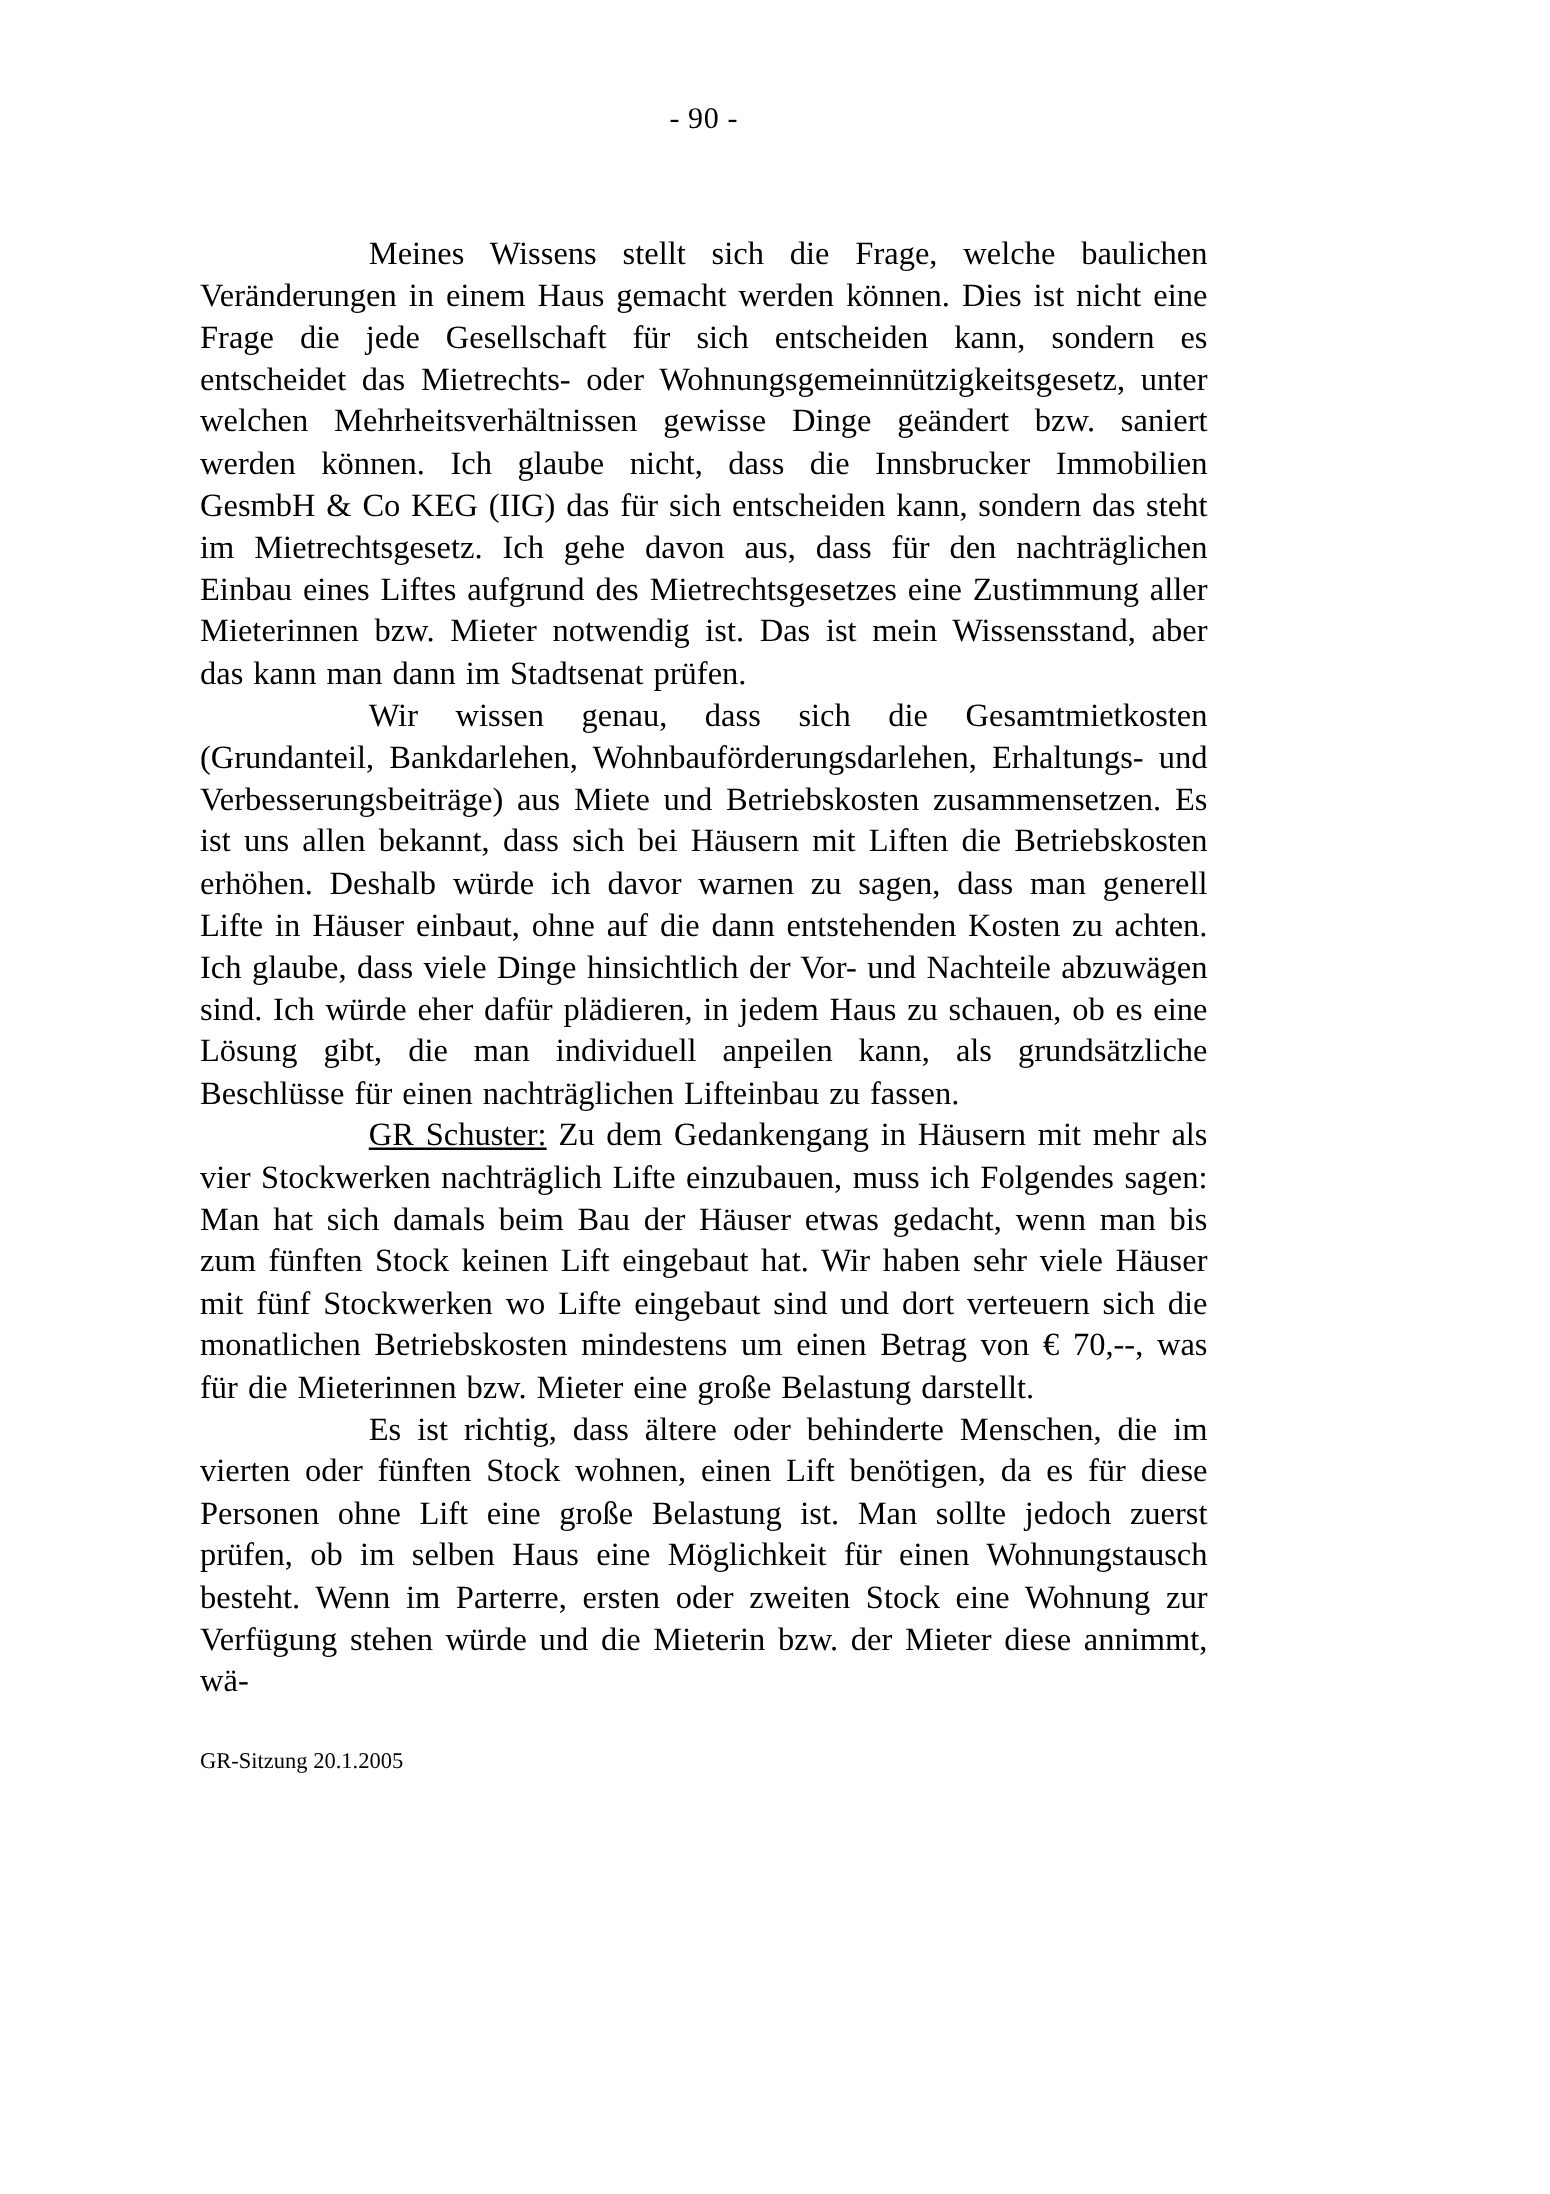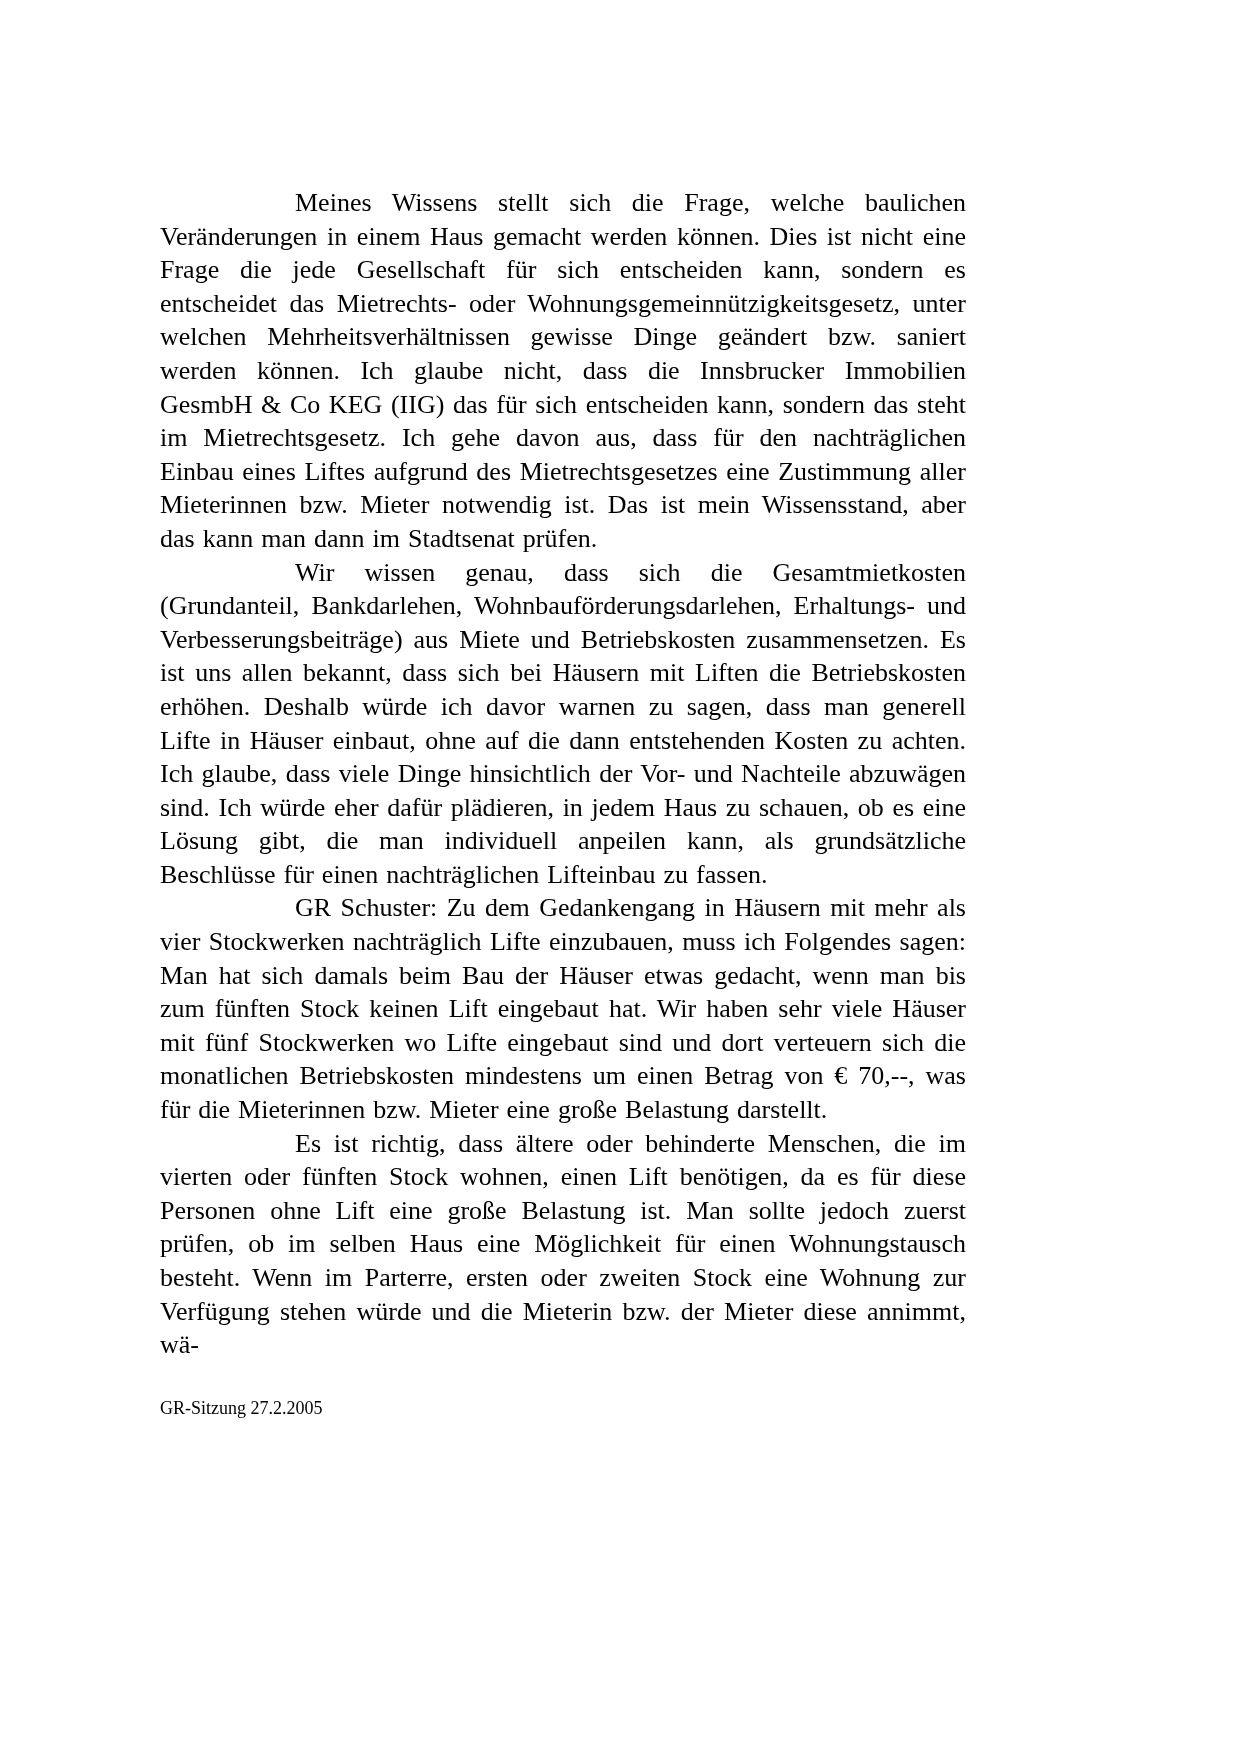--- a/index.html
+++ b/index.html
@@ -34,33 +34,35 @@
     font-size: 26px;
     line-height: 33.6px;
     text-align: justify;
     word-spacing: 1.5px;
   }
   .body-text p {
     text-indent: 135px;
     margin: 0;
   }
   .speaker {
+    text-decoration: underline;
   }
   .footer {
     position: absolute;
     top: 1398px;
     left: 160px;
     font-size: 18px;
   }
 </style>
 </head>
 <body>
 
 <div class="page">
 
+  <div class="page-number">- 90 -</div>
 
   <div class="body-text">
 
     <p>
       <span>Meines Wissens stellt sich die Frage, welche baulichen Veränderungen in einem Haus gemacht werden können. Dies ist nicht eine Frage die jede Gesellschaft für sich entscheiden kann, sondern es entscheidet das Mietrechts- oder Wohnungsgemeinnützigkeitsgesetz, unter welchen Mehrheitsverhältnissen gewisse Dinge geändert bzw. saniert werden können. Ich glaube nicht, dass die Innsbrucker Immobilien GesmbH &amp; Co KEG (IIG) das für sich entscheiden kann, sondern das steht im Mietrechtsgesetz. Ich gehe davon aus, dass für den nachträglichen Einbau eines Liftes aufgrund des Mietrechtsgesetzes eine Zustimmung aller Mieterinnen bzw. Mieter notwendig ist. Das ist mein Wissensstand, aber das kann man dann im Stadtsenat prüfen.</span>
     </p>
 
     <p>
       <span>Wir wissen genau, dass sich die Gesamtmietkosten (Grundanteil, Bankdarlehen, Wohnbauförderungsdarlehen, Erhaltungs- und Verbesserungsbeiträge) aus Miete und Betriebskosten zusammensetzen. Es ist uns allen bekannt, dass sich bei Häusern mit Liften die Betriebskosten erhöhen. Deshalb würde ich davor warnen zu sagen, dass man generell Lifte in Häuser einbaut, ohne auf die dann entstehenden Kosten zu achten. Ich glaube, dass viele Dinge hinsichtlich der Vor- und Nachteile abzuwägen sind. Ich würde eher dafür plädieren, in jedem Haus zu schauen, ob es eine Lösung gibt, die man individuell anpeilen kann, als grundsätzliche Beschlüsse für einen nachträglichen Lifteinbau zu fassen.</span>
     </p>
@@ -68,15 +70,15 @@
     <p>
       <span class="speaker">GR Schuster:</span><span> Zu dem Gedankengang in Häusern mit mehr als vier Stockwerken nachträglich Lifte einzubauen, muss ich Folgendes sagen: Man hat sich damals beim Bau der Häuser etwas gedacht, wenn man bis zum fünften Stock keinen Lift eingebaut hat. Wir haben sehr viele Häuser mit fünf Stockwerken wo Lifte eingebaut sind und dort verteuern sich die monatlichen Betriebskosten mindestens um einen Betrag von € 70,--, was für die Mieterinnen bzw. Mieter eine große Belastung darstellt.</span>
     </p>
 
     <p>
       <span>Es ist richtig, dass ältere oder behinderte Menschen, die im vierten oder fünften Stock wohnen, einen Lift benötigen, da es für diese Personen ohne Lift eine große Belastung ist. Man sollte jedoch zuerst prüfen, ob im selben Haus eine Möglichkeit für einen Wohnungstausch besteht. Wenn im Parterre, ersten oder zweiten Stock eine Wohnung zur Verfügung stehen würde und die Mieterin bzw. der Mieter diese annimmt, wä-</span>
     </p>
 
   </div>
 
-  <div class="footer">GR-Sitzung 27.2.2005</div>
+  <div class="footer">GR-Sitzung 20.1.2005</div>
 
 </div>
 
 </body></html>

